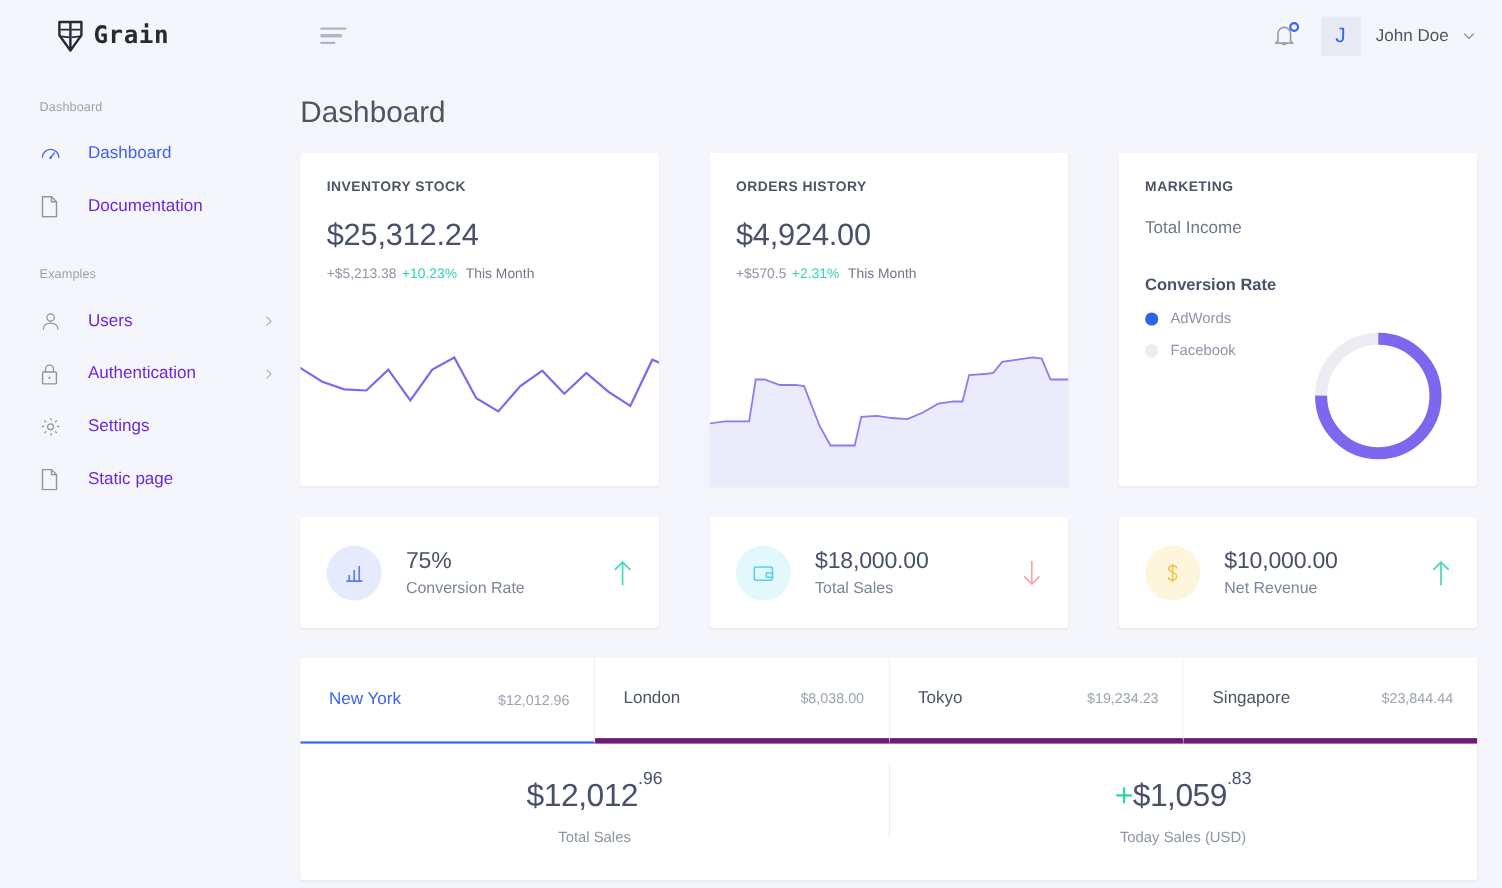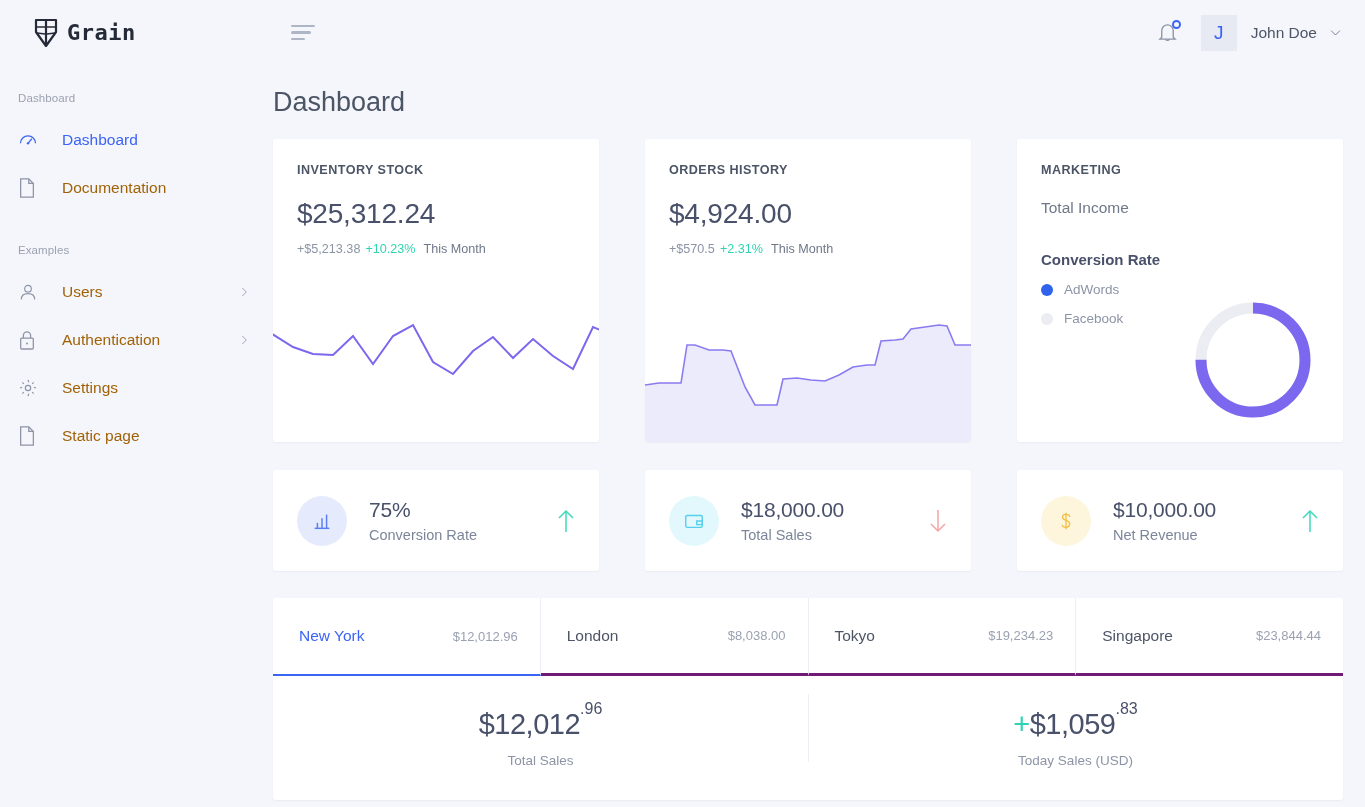--- a/index.html
+++ b/index.html
@@ -10,40 +10,41 @@
     overflow: hidden;
   }
   .app { display: flex; width: 1365px; height: 807px; }
 
   
   .sidebar {
     width: 273px; height: 697px;
     background: #f4f6fb;
     flex: 0 0 273px;
     padding-top: 0;
+    padding-left: 18px;
   }
   .logo-row {
     height: 65px; display: flex; align-items: center;
     padding-left: 34px; gap: 9px;
   }
   .logo-mark { width: 24px; height: 30px; display:block; }
   .logo-text {
     font-family: "DejaVu Sans Mono", monospace;
     font-size: 22px; font-weight: 700; color: #242a37;
     letter-spacing: 0.5px;
   }
   .nav-section {
     font-size: 11.5px; color: #9aa2b1; padding: 0 0 0 18px;
     margin-top: 27px; margin-bottom: 12px; letter-spacing: .1px;
   }
   .nav-section.examples { margin-top: 32px; }
   .nav-item {
     display: flex; align-items: center; height: 48px;
     padding-left: 18px; padding-right: 22px;
-    color: #a16207; font-size: 15.5px; cursor: pointer;
+    color: #6d28d9; font-size: 15.5px; cursor: pointer;
     position: relative;
   }
   .nav-item .n-icon { width: 26px; flex: 0 0 26px; display:flex; align-items:center; }
   .nav-item .n-label { margin-left: 18px; white-space: nowrap; }
   .nav-item.active { color: #3b63f6; }
   .nav-item .chev { margin-left: auto; color:#9aa2b1; display:flex; }
 
   
   .main { flex: 1 1 auto; height: 807px; position: relative; }
   .topbar {
@@ -108,21 +109,21 @@
   .stat-val { font-size: 21px; color:#49516a; letter-spacing: -.2px; }
   .stat-lbl { font-size: 14.5px; color:#7c8599; margin-top: 5px; }
   .stat-arrow { margin-left: auto; display:flex; }
 
   
   .bottom-panel { background:#fff; border-radius: 3px; box-shadow: 0 1px 2px rgba(60,70,100,0.06); overflow:hidden; }
   .tabs { display:flex; }
   .tab {
     flex: 1 1 0; height: 78px; display:flex; align-items:center;
     padding: 0 22px 0 26px; cursor:pointer;
-    border-right: 1px solid #eceef4; border-bottom: 3px solid #701a75;
+    border-right: 1px solid #eceef4; border-bottom: 5px solid #701a75;
     background: #fff; position: relative;
   }
   .tab:last-child { border-right: none; }
   .tab .t-name { font-size: 15.5px; color:#4c5566; }
   .tab .t-val { margin-left: auto; font-size: 13px; color:#9aa2b1; }
   .tab.active .t-name { color: #3b63f6; }
   .tab.active { border-bottom: 2px solid #3b63f6; }
   .tab.active .t-val { color:#9aa2b1; }
 
   .bottom-stats { display:flex; height: 124px; align-items:center; }

